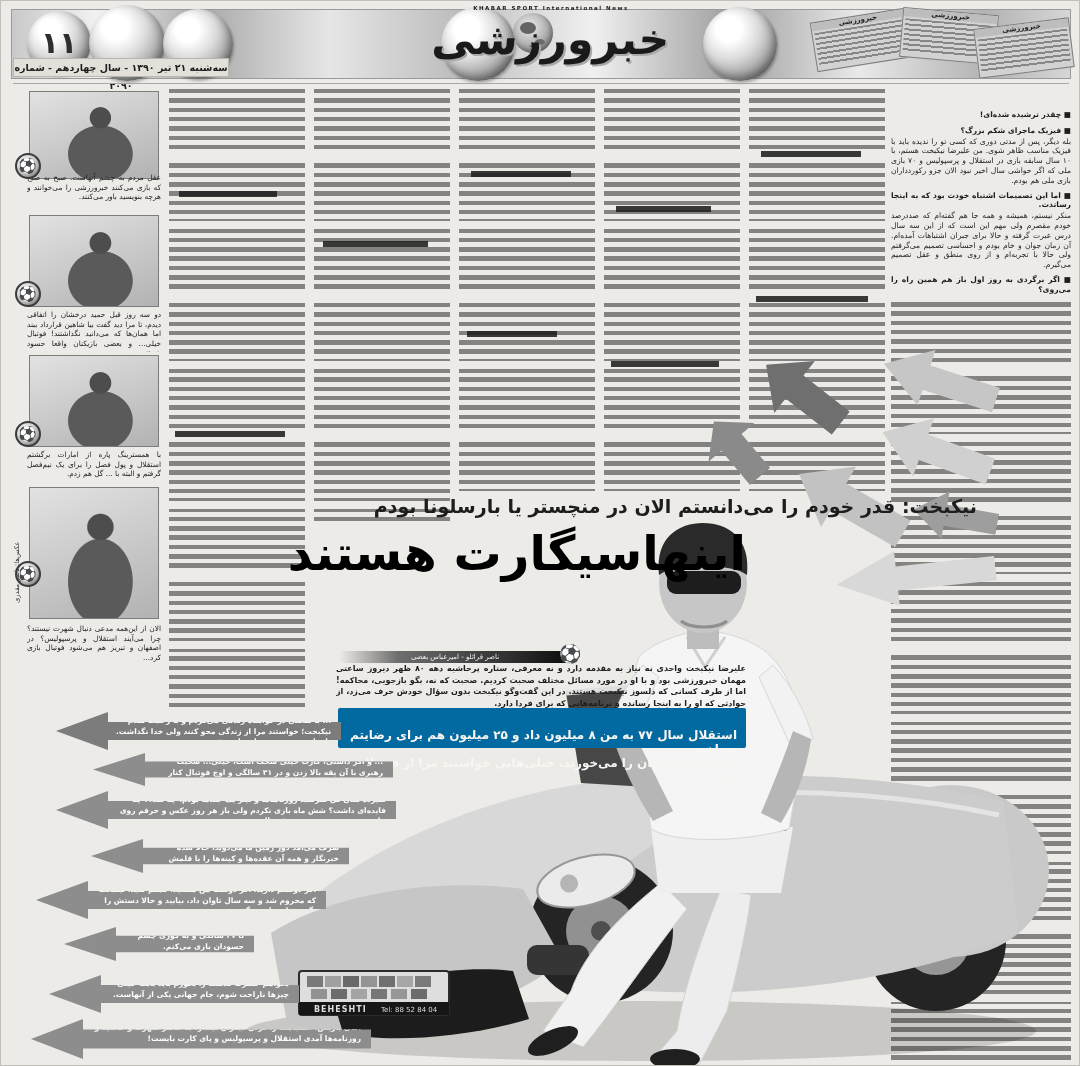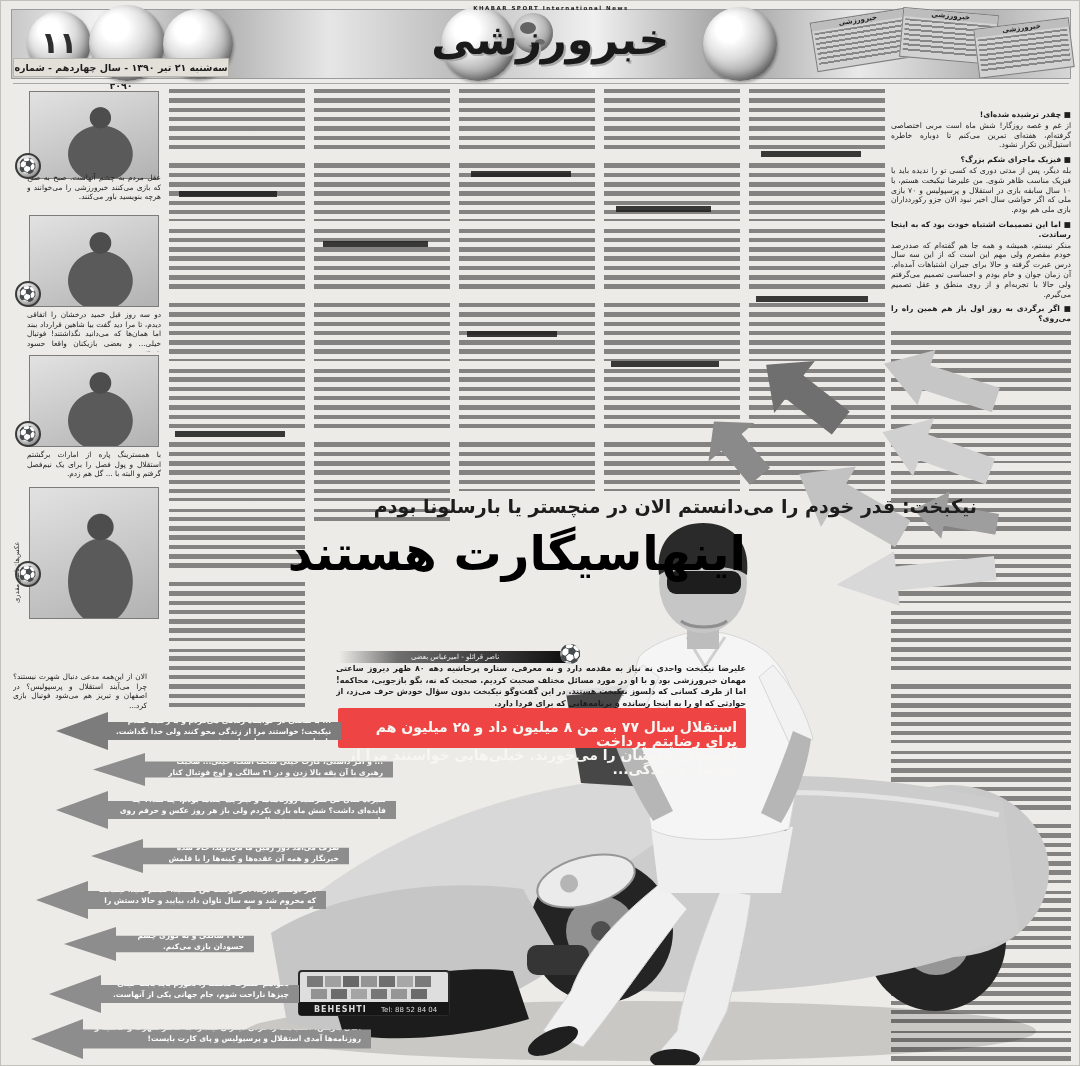--- a/index.html
+++ b/index.html
@@ -52,22 +52,22 @@
     border:2px solid #3a3a3a;color:#222;text-align:center;box-sizing:border-box;}
   .caption{font-size:7.4px;line-height:9.6px;text-align:justify;overflow:hidden;}
   .vert{writing-mode:vertical-rl;transform:rotate(180deg);font-size:6.8px;color:#333;}
 
   
   .kicker{font-size:19px;font-weight:800;text-align:right;white-space:nowrap;}
   .hl{font-weight:900;font-size:48px;color:#000;white-space:nowrap;letter-spacing:-1px;}
   .bylinebar{height:12px;background:linear-gradient(270deg,#0c0c0c,#6f6f6f 75%,rgba(150,150,150,0));
     color:#f5f5f5;font-size:7px;line-height:12px;text-align:center;border-radius:2px;}
   .introp{font-size:8px;line-height:11.6px;font-weight:600;text-align:justify;}
-  .qbox{background:#ef4444;color:#f7f6f2;font-size:14px;line-height:14px;font-weight:bold;
-    padding:12px 9px;box-sizing:border-box;text-align:right;border-radius:2px;}
+  .qbox{background:#0369a1;color:#f7f6f2;font-size:12px;line-height:14px;font-weight:bold;
+    padding:20px 9px;box-sizing:border-box;text-align:right;border-radius:2px;}
 
   
   .banner{clip-path:polygon(0 50%,52px 0,52px 26%,100% 26%,100% 74%,52px 74%,52px 100%);
     background:#8d8d8d;color:#fdfdfd;font-size:7.5px;line-height:10.5px;font-weight:bold;
     padding:4px 10px 3px 58px;box-sizing:border-box;text-align:right;}
   .banner.dark{background:#7c7c7c;}
 
   
   .deco{clip-path:polygon(0 50%,38% 0,38% 28%,100% 28%,100% 72%,38% 72%,38% 100%);
     filter:drop-shadow(2px 3px 2px rgba(0,0,0,.25));}
@@ -99,21 +99,20 @@
     </div>
   <div class="abs thumb" style="left:975px;top:22px;transform:rotate(-7deg);">
       <div class="tt">خبرورزشی</div>
       <div class="tb"></div>
     </div>
   <div class="abs dateline rtl">سه‌شنبه ۲۱ تیر ۱۳۹۰ - سال چهاردهم - شماره ۴۰۹۰</div>
   <div class="abs headrule"></div>
 
   <div class="abs col-real rtl" style="left:890px;top:104px;width:180px;height:972px;">
     <div class="q">■ چقدر ترشیده شده‌ای!</div>
-    <div class="a">از غم و غصه روزگار! شش ماه است مربی اختصاصی گرفته‌ام، هفته‌ای تمرین می‌کنم تا دوباره خاطره استیل‌آذین تکرار نشود.</div>
     <div class="q">■ فیزیک ماجرای شکم بزرگ؟</div>
     <div class="a">بله دیگر، پس از مدتی دوری که کسی تو را ندیده باید با فیزیک مناسب ظاهر شوی. من علیرضا نیکبخت هستم، با ۱۰ سال سابقه بازی در استقلال و پرسپولیس و ۷۰ بازی ملی که اگر حواشی سال اخیر نبود الان جزو رکوردداران بازی ملی هم بودم.</div>
     <div class="q">■ اما این تصمیمات اشتباه خودت بود که به اینجا رساندت.</div>
     <div class="a">منکر نیستم، همیشه و همه جا هم گفته‌ام که صددرصد خودم مقصرم ولی مهم این است که از این سه سال درس عبرت گرفته و حالا برای جبران اشتباهات آمده‌ام. آن زمان جوان و خام بودم و احساسی تصمیم می‌گرفتم ولی حالا با تجربه‌ام و از روی منطق و عقل تصمیم می‌گیرم.</div>
     <div class="q">■ اگر برگردی به روز اول باز هم همین راه را می‌روی؟</div>
     <div class="fill"></div>
   </div>
 
   <div class="abs faux" style="left:748px;top:88px;width:136px;height:402px;"></div>
   <div class="abs faux" style="left:603px;top:88px;width:136px;height:402px;"></div>
@@ -131,21 +130,21 @@
   <div class="fauxhead" style="left:178px;top:190px;width:98px;"></div>
   <div class="fauxhead" style="left:174px;top:430px;width:110px;"></div>
 
   <div class="abs photo" style="left:28px;top:90px;width:130px;height:88px;"></div>
   <div class="abs caption rtl" style="left:26px;top:172px;width:134px;height:30px;">عقل مردم به چشم آنهاست. صبح به صبح که بازی می‌کنند خبرورزشی را می‌خوانند و هرچه بنویسید باور می‌کنند.</div>
   <div class="abs photo" style="left:28px;top:214px;width:130px;height:92px;"></div>
   <div class="abs caption rtl" style="left:26px;top:309px;width:134px;height:42px;">دو سه روز قبل حمید درخشان را اتفاقی دیدم، تا مرا دید گفت بیا شاهین قرارداد ببند اما همان‌ها که می‌دانید نگذاشتند! فوتبال خیلی... و بعضی بازیکنان واقعا حسود هستند.</div>
   <div class="abs photo" style="left:28px;top:354px;width:130px;height:92px;"></div>
   <div class="abs caption rtl" style="left:26px;top:449px;width:134px;height:32px;">با همسترینگ پاره از امارات برگشتم استقلال و پول فصل را برای یک نیم‌فصل گرفتم و البته با ... گل هم زدم.</div>
   <div class="abs photo" style="left:28px;top:486px;width:130px;height:132px;"></div>
-  <div class="abs caption rtl" style="left:12px;top:623px;width:134px;height:82px;margin-top:48px;">الان از این‌همه مدعی دنبال شهرت نیستند؟ چرا می‌آیند استقلال و پرسپولیس؟ در اصفهان و تبریز هم می‌شود فوتبال بازی کرد...</div>
+  <div class="abs caption rtl" style="left:26px;top:623px;width:134px;height:82px;">الان از این‌همه مدعی دنبال شهرت نیستند؟ چرا می‌آیند استقلال و پرسپولیس؟ در اصفهان و تبریز هم می‌شود فوتبال بازی کرد...</div>
   <div class="abs ballicon" style="left:14px;top:152px;width:26px;height:26px;font-size:15px;line-height:22px;">⚽</div>
   <div class="abs ballicon" style="left:14px;top:280px;width:26px;height:26px;font-size:15px;line-height:22px;">⚽</div>
   <div class="abs ballicon" style="left:14px;top:420px;width:26px;height:26px;font-size:15px;line-height:22px;">⚽</div>
   <div class="abs ballicon" style="left:14px;top:560px;width:26px;height:26px;font-size:15px;line-height:22px;">⚽</div>
   <div class="abs vert" style="left:12px;top:492px;height:110px;">عکس‌ها: ناصر مقدری</div>
 
   <svg class="abs" style="left:180px;top:470px;" width="900" height="596" viewBox="0 0 900 596">
 
     <ellipse cx="460" cy="560" rx="395" ry="30" fill="#000" opacity="0.15"></ellipse>
 

